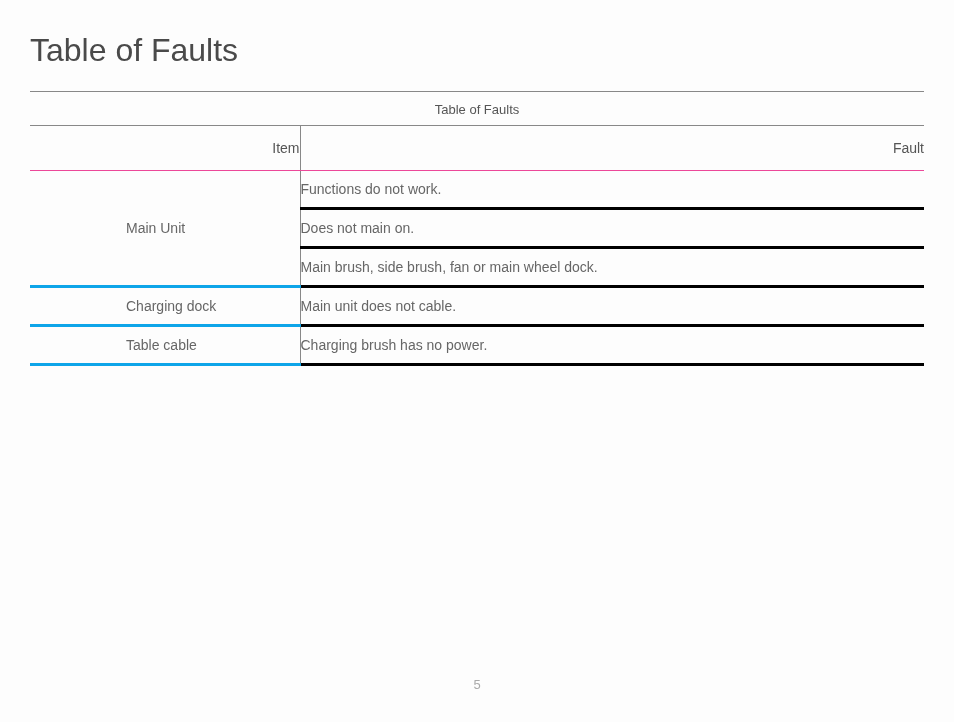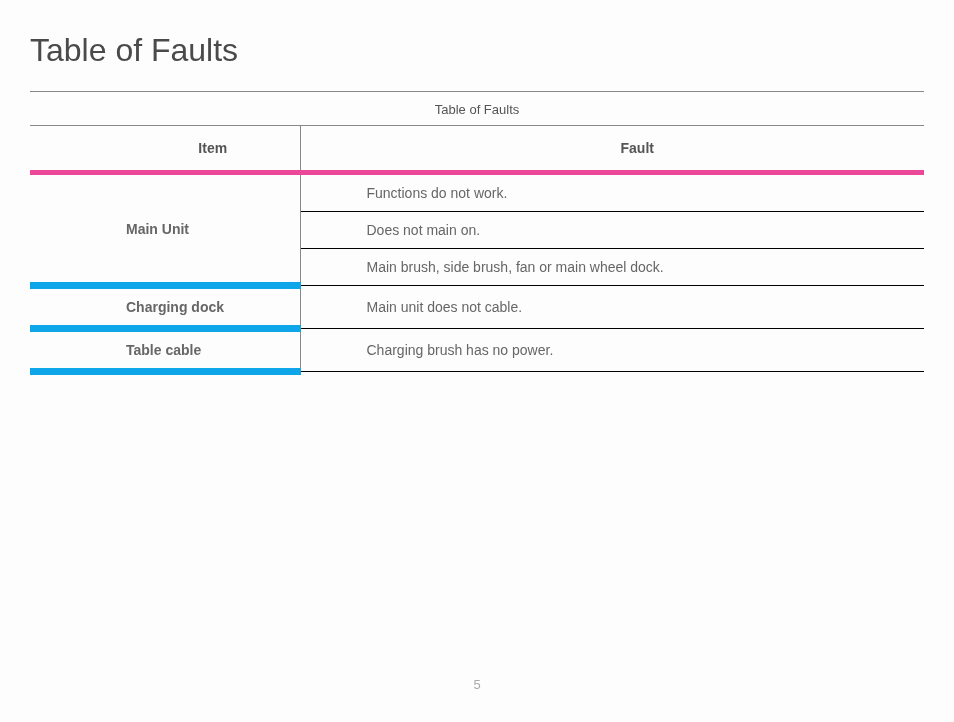--- a/index.html
+++ b/index.html
@@ -35,50 +35,48 @@
     border-top: 1px solid #888;
     border-bottom: 1px solid #888;
   }
   table {
     width: 100%;
     border-collapse: collapse;
     table-layout: fixed;
   }
   col.item-col { width: 270px; }
   thead th {
-    text-align: center;
-    font-weight: 700;
+    text-align: right;
+    font-weight: 400;
     font-size: 14px;
     color: #555;
     padding: 14px 0 14px 0;
-    border-bottom: 5px solid #ec4899;
+    border-bottom: 1px solid #ec4899;
   }
   thead th.item-head {
     padding-left: 96px;
     border-right: 1px solid #888;
   }
   thead th.fault-head {
     padding-left: 50px;
   }
   tbody td {
     font-size: 14px;
     color: #666;
     font-weight: 300;
     padding: 10px 0;
   }
   td.item-cell {
     padding-left: 96px;
     border-right: 1px solid #888;
-    border-bottom: 7px solid #0ea5e9;
+    border-bottom: 3px solid #0ea5e9;
     vertical-align: middle;
-    font-weight: bold;
   }
   td.fault-cell {
-    padding-left: 66px;
-    border-bottom: 1px solid #000000;
+    border-bottom: 3px solid #000000;
     margin-top: 16px;
   }
   .page-number {
     position: absolute;
     bottom: 30px;
     left: 0;
     right: 0;
     text-align: center;
     font-size: 13px;
     color: #aaa;

